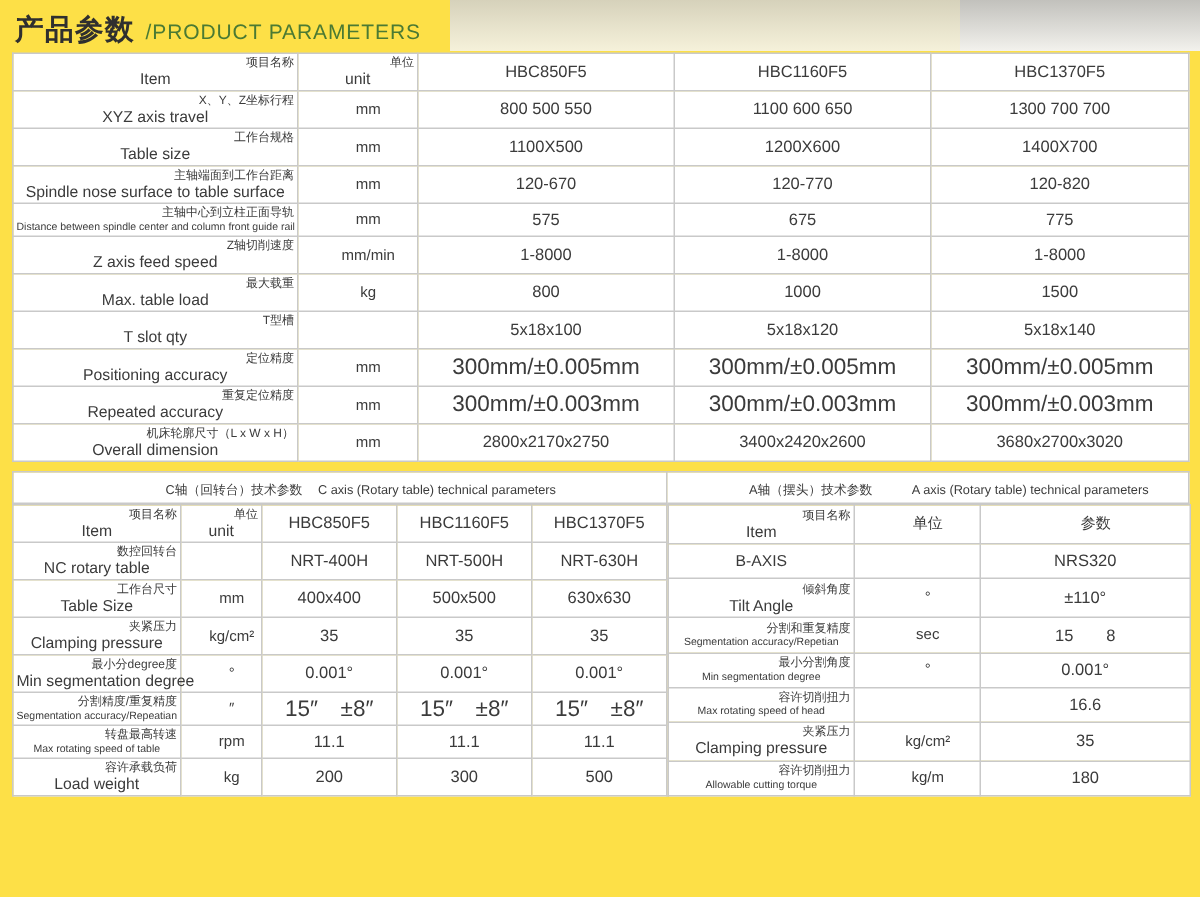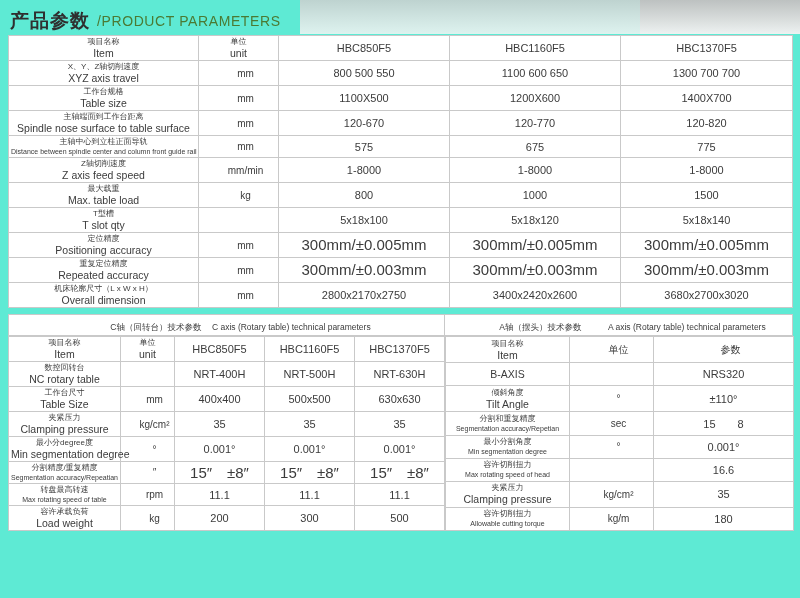--- a/index.html
+++ b/index.html
@@ -12,21 +12,21 @@
     background: #ffffff;
     font-family: "Liberation Sans", sans-serif;
     color: #3a3a3a;
     overflow: hidden;
     position: relative;
   }
   .page {
     position: relative;
     width: 800px;
     height: 598px;
-    background: #5eead4;
+    background: #fde047;
     overflow: hidden;
   }
   
   .top-deco {
     position: absolute;
     top: 0;
     left: 300px;
     width: 500px;
     height: 34px;
     background: linear-gradient(180deg, #cfcfcf 0%, #e4e4e4 55%, #f4f4f4 100%);
@@ -75,20 +75,21 @@
     text-align: center;
     vertical-align: middle;
     padding: 1px 2px;
     background: #fff;
   }
   .cn-line {
     font-size: 8px;
     color: #3b3b3b;
     line-height: 10px;
     white-space: nowrap;
+    text-align: right;
   }
   .en-line {
     font-size: 10.5px;
     color: #3b3b3b;
     line-height: 12px;
     white-space: nowrap;
   }
   .en-line.sm {
     font-size: 7px;
     line-height: 9px;
@@ -167,21 +168,21 @@
         <td>
           <div class="val">HBC1160F5</div>
         </td>
         <td>
           <div class="val">HBC1370F5</div>
         </td>
       </tr>
 
       <tr class="row-h">
         <td>
-          <div class="cn-line">X、Y、Z轴切削速度</div>
+          <div class="cn-line">X、Y、Z坐标行程</div>
           <div class="en-line">XYZ axis travel</div>
         </td>
         <td class="unit">mm</td>
         <td class="val">800  500  550</td>
         <td class="val">1100  600  650</td>
         <td class="val">1300  700  700</td>
       </tr>
 
       <tr class="row-h">
         <td>

